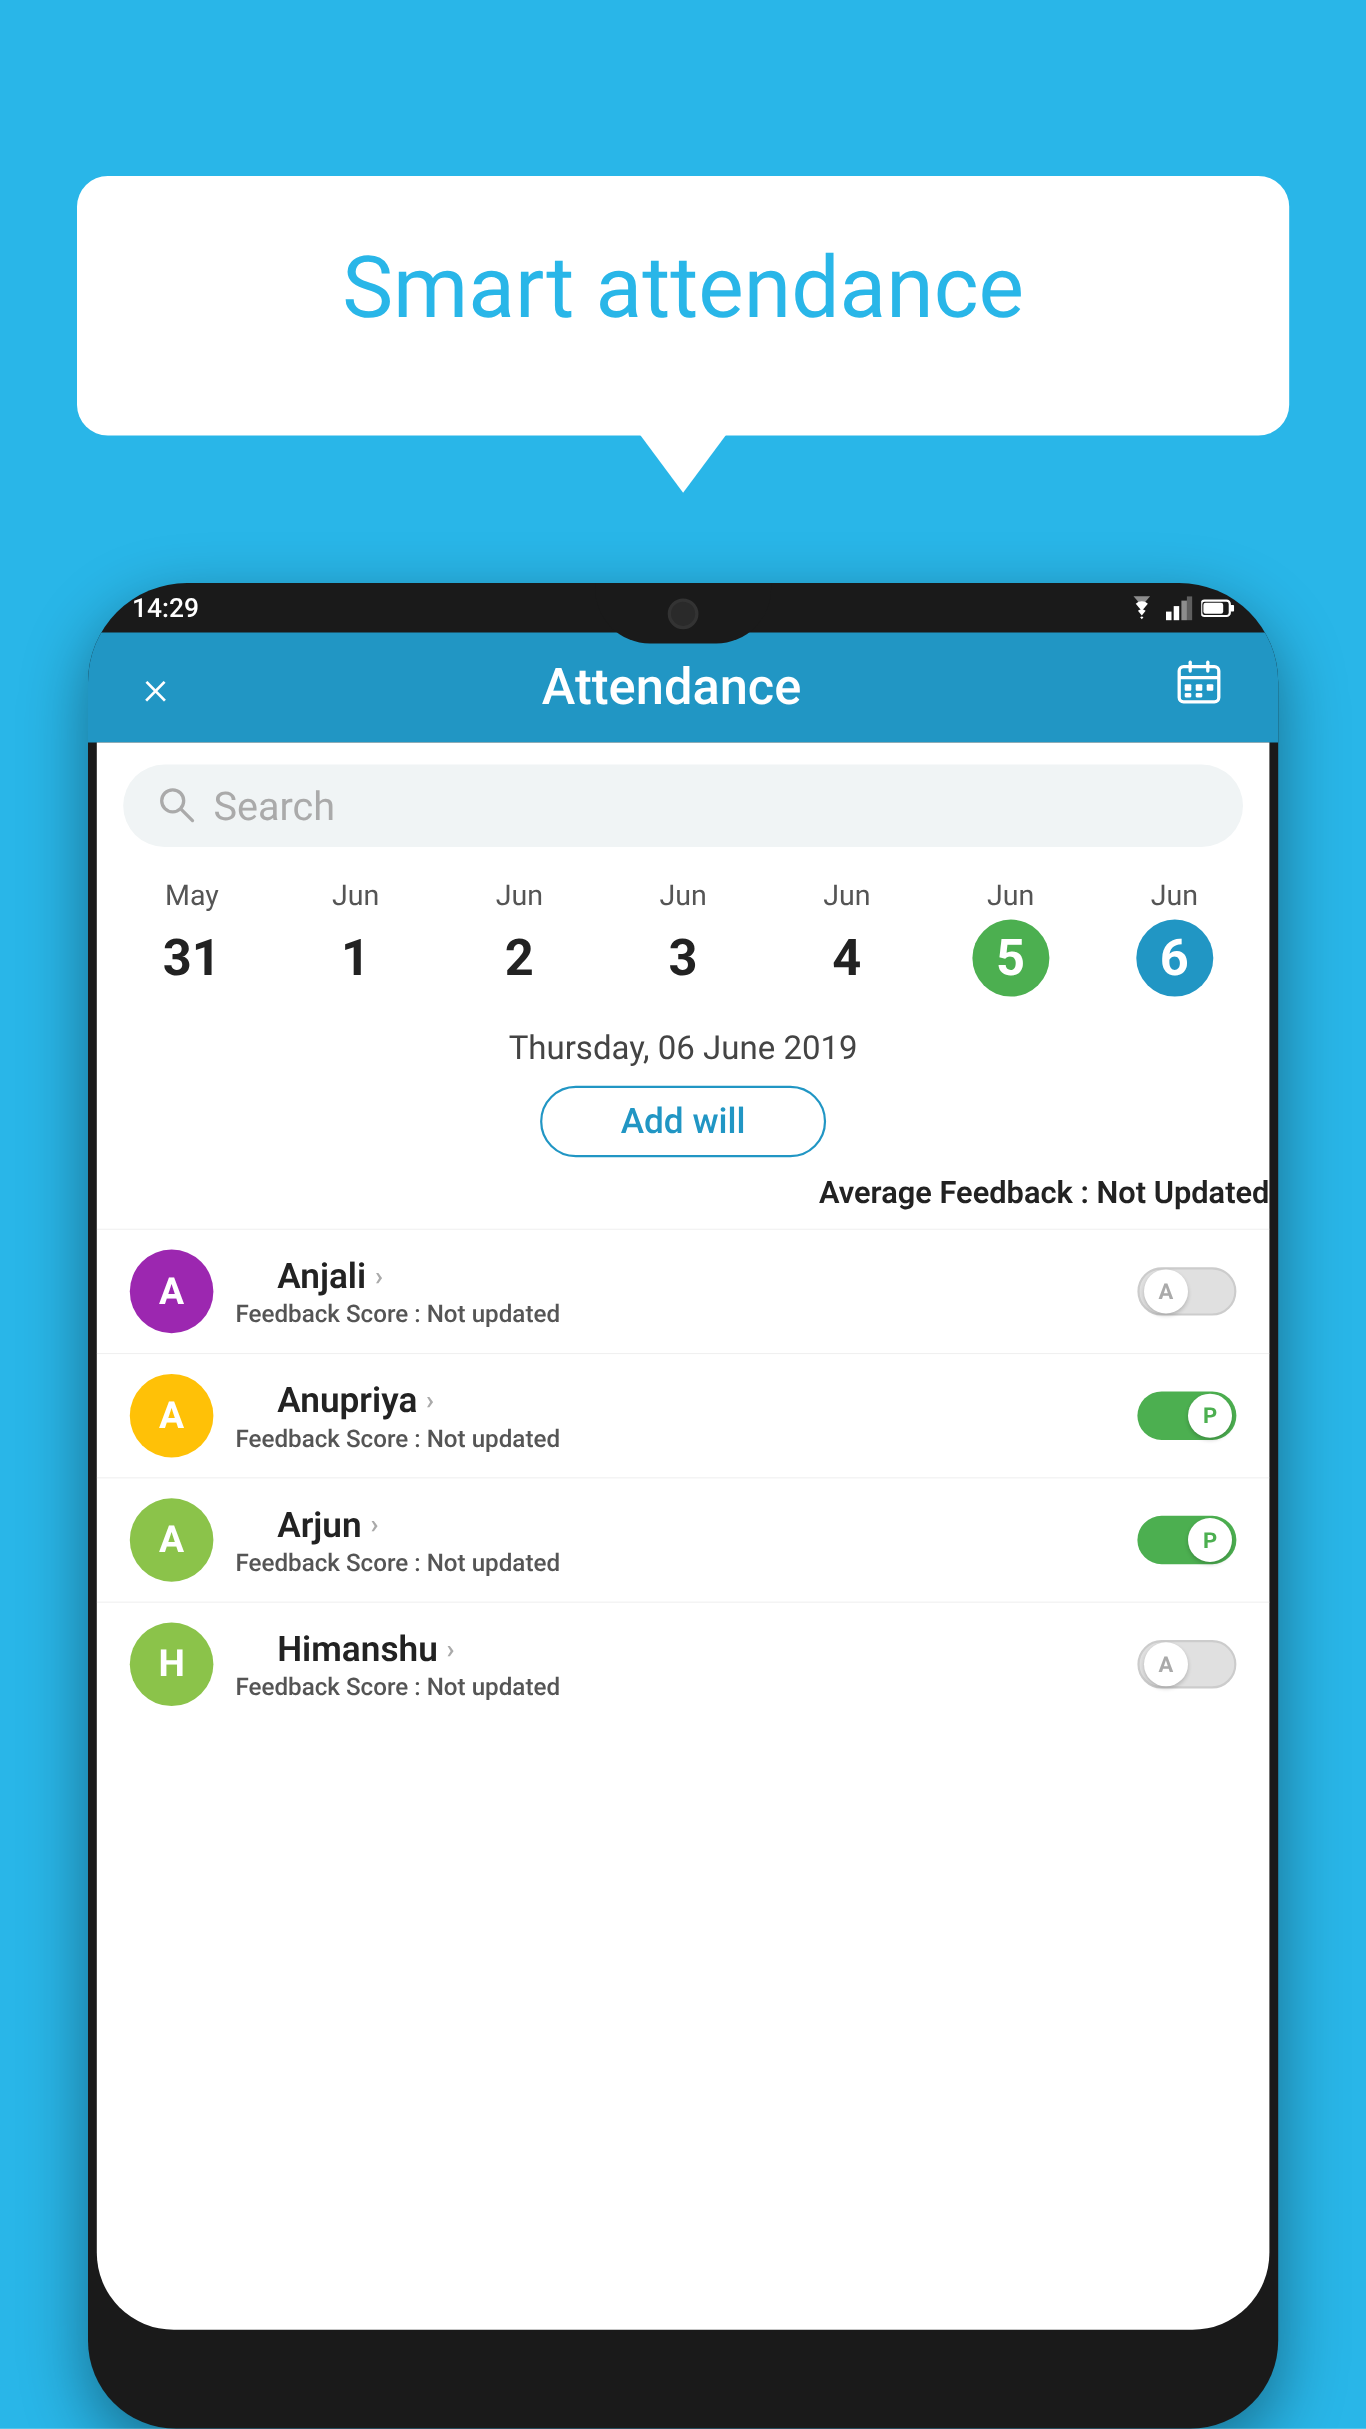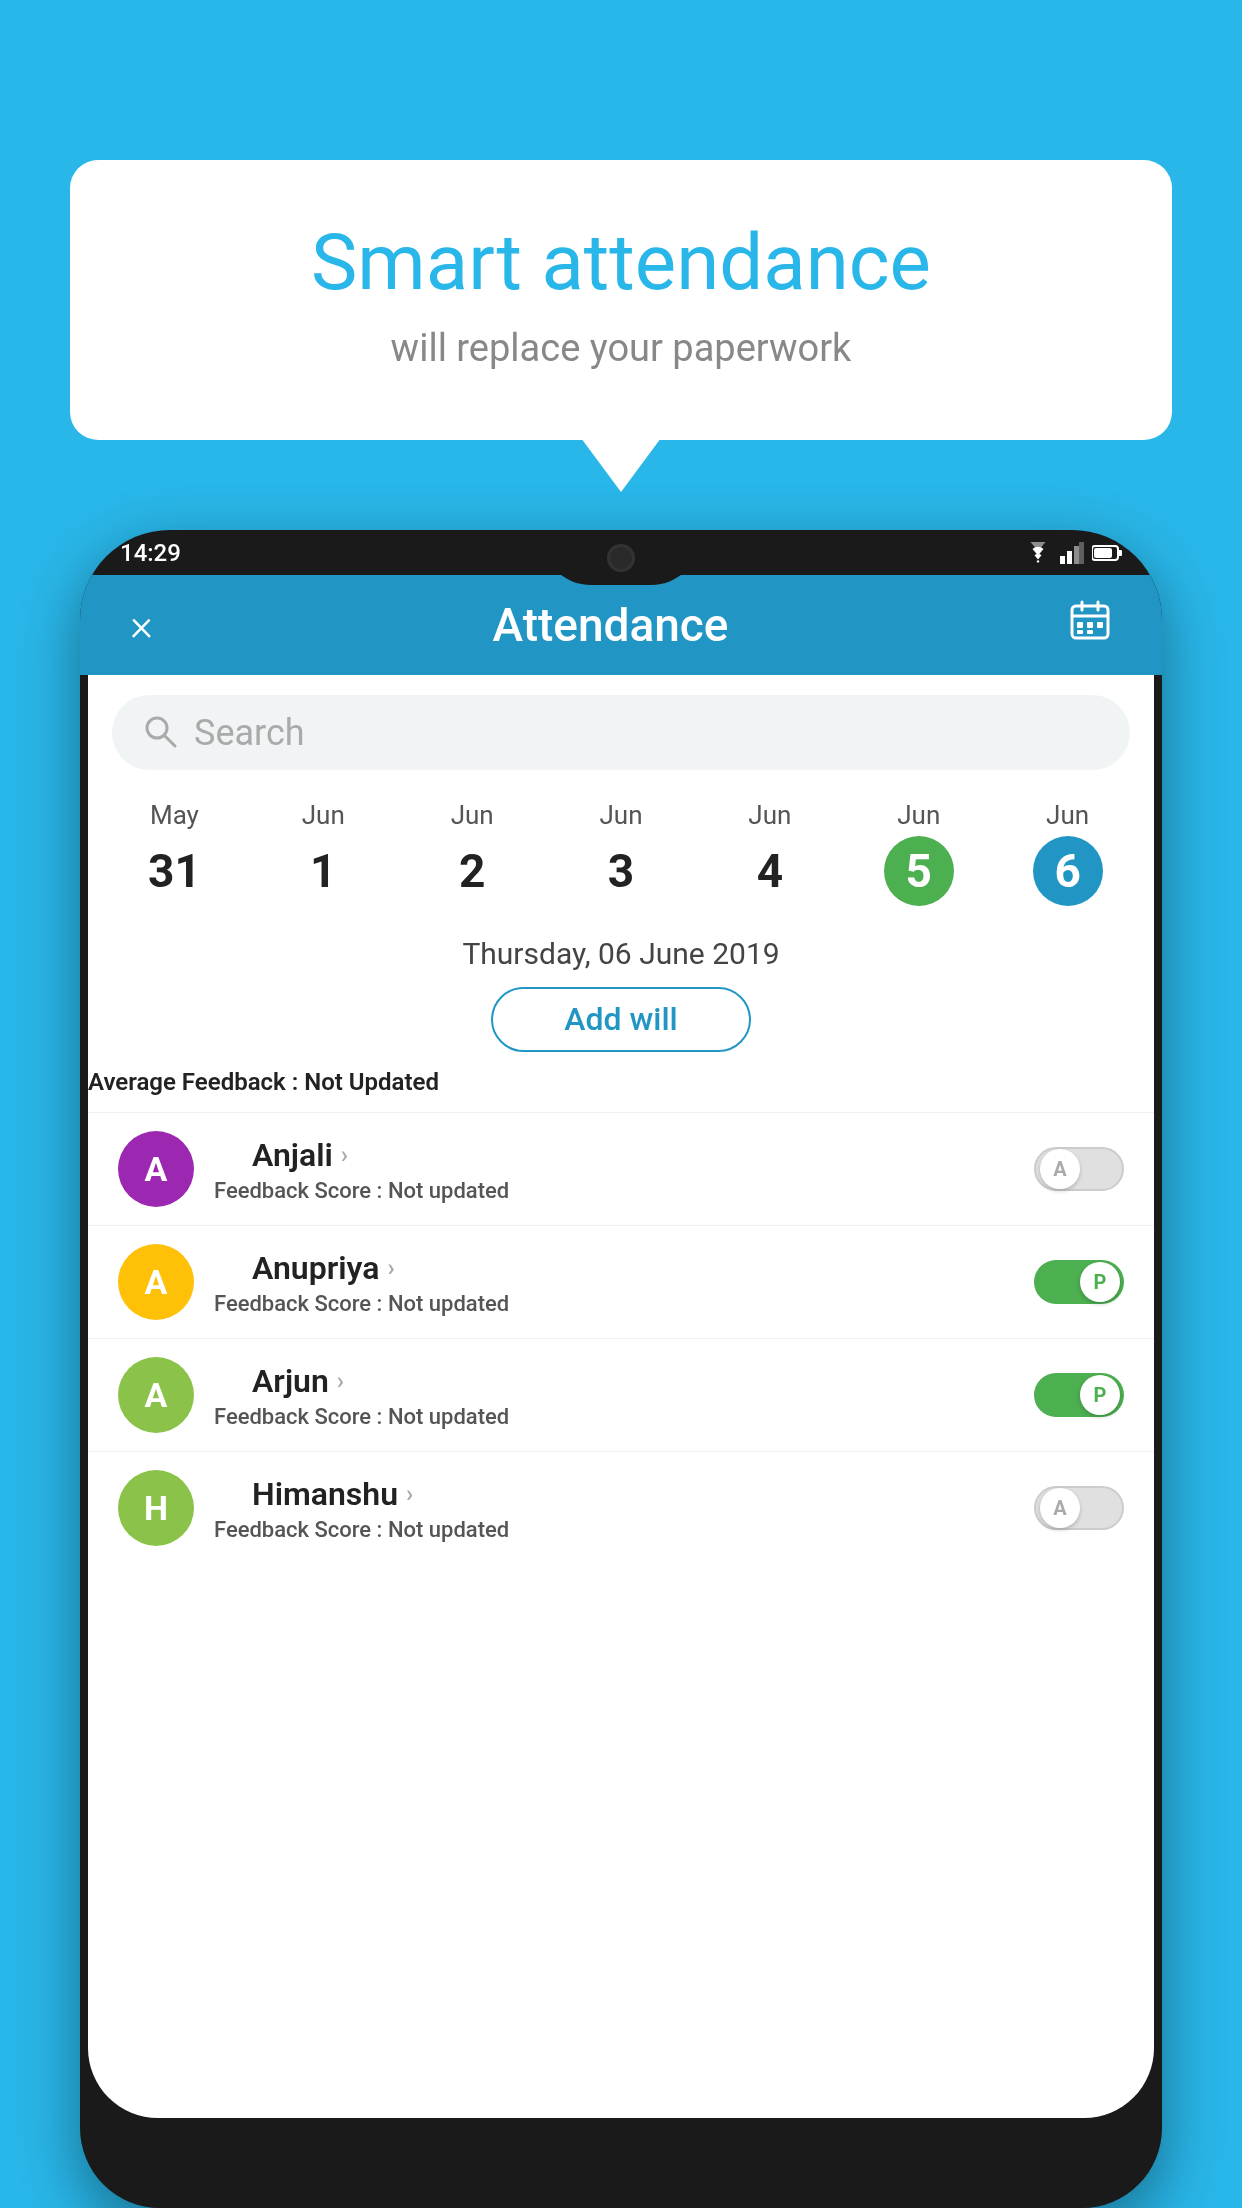--- a/index.html
+++ b/index.html
@@ -246,22 +246,22 @@
       color: #2196c4;
       font-size: 32px;
       font-weight: 500;
       text-align: center;
       line-height: 61px;
       cursor: pointer;
     }
 
     
     .avg-feedback {
-      text-align: left;
-      font-size: 24px;
+      text-align: right;
+      font-size: 28px;
       color: #888;
       margin-bottom: 16px;
     }
 
     .avg-feedback span {
       color: #222;
       font-weight: 600;
     }
 
     
@@ -364,21 +364,20 @@
     .toggle.on .toggle-thumb {
       color: #4caf50;
     }
   </style>
 </head>
 <body>
 
 <div class="speech-bubble-container">
   <div class="speech-bubble">
     <div class="bubble-title">Smart attendance</div>
-    <div class="bubble-subtitle">will replace your paperwork</div>
   </div>
 </div>
 
 <div class="phone-frame">
 
   <div class="notch">
     <div class="notch-camera"></div>
   </div>
 
   <div class="status-bar">

